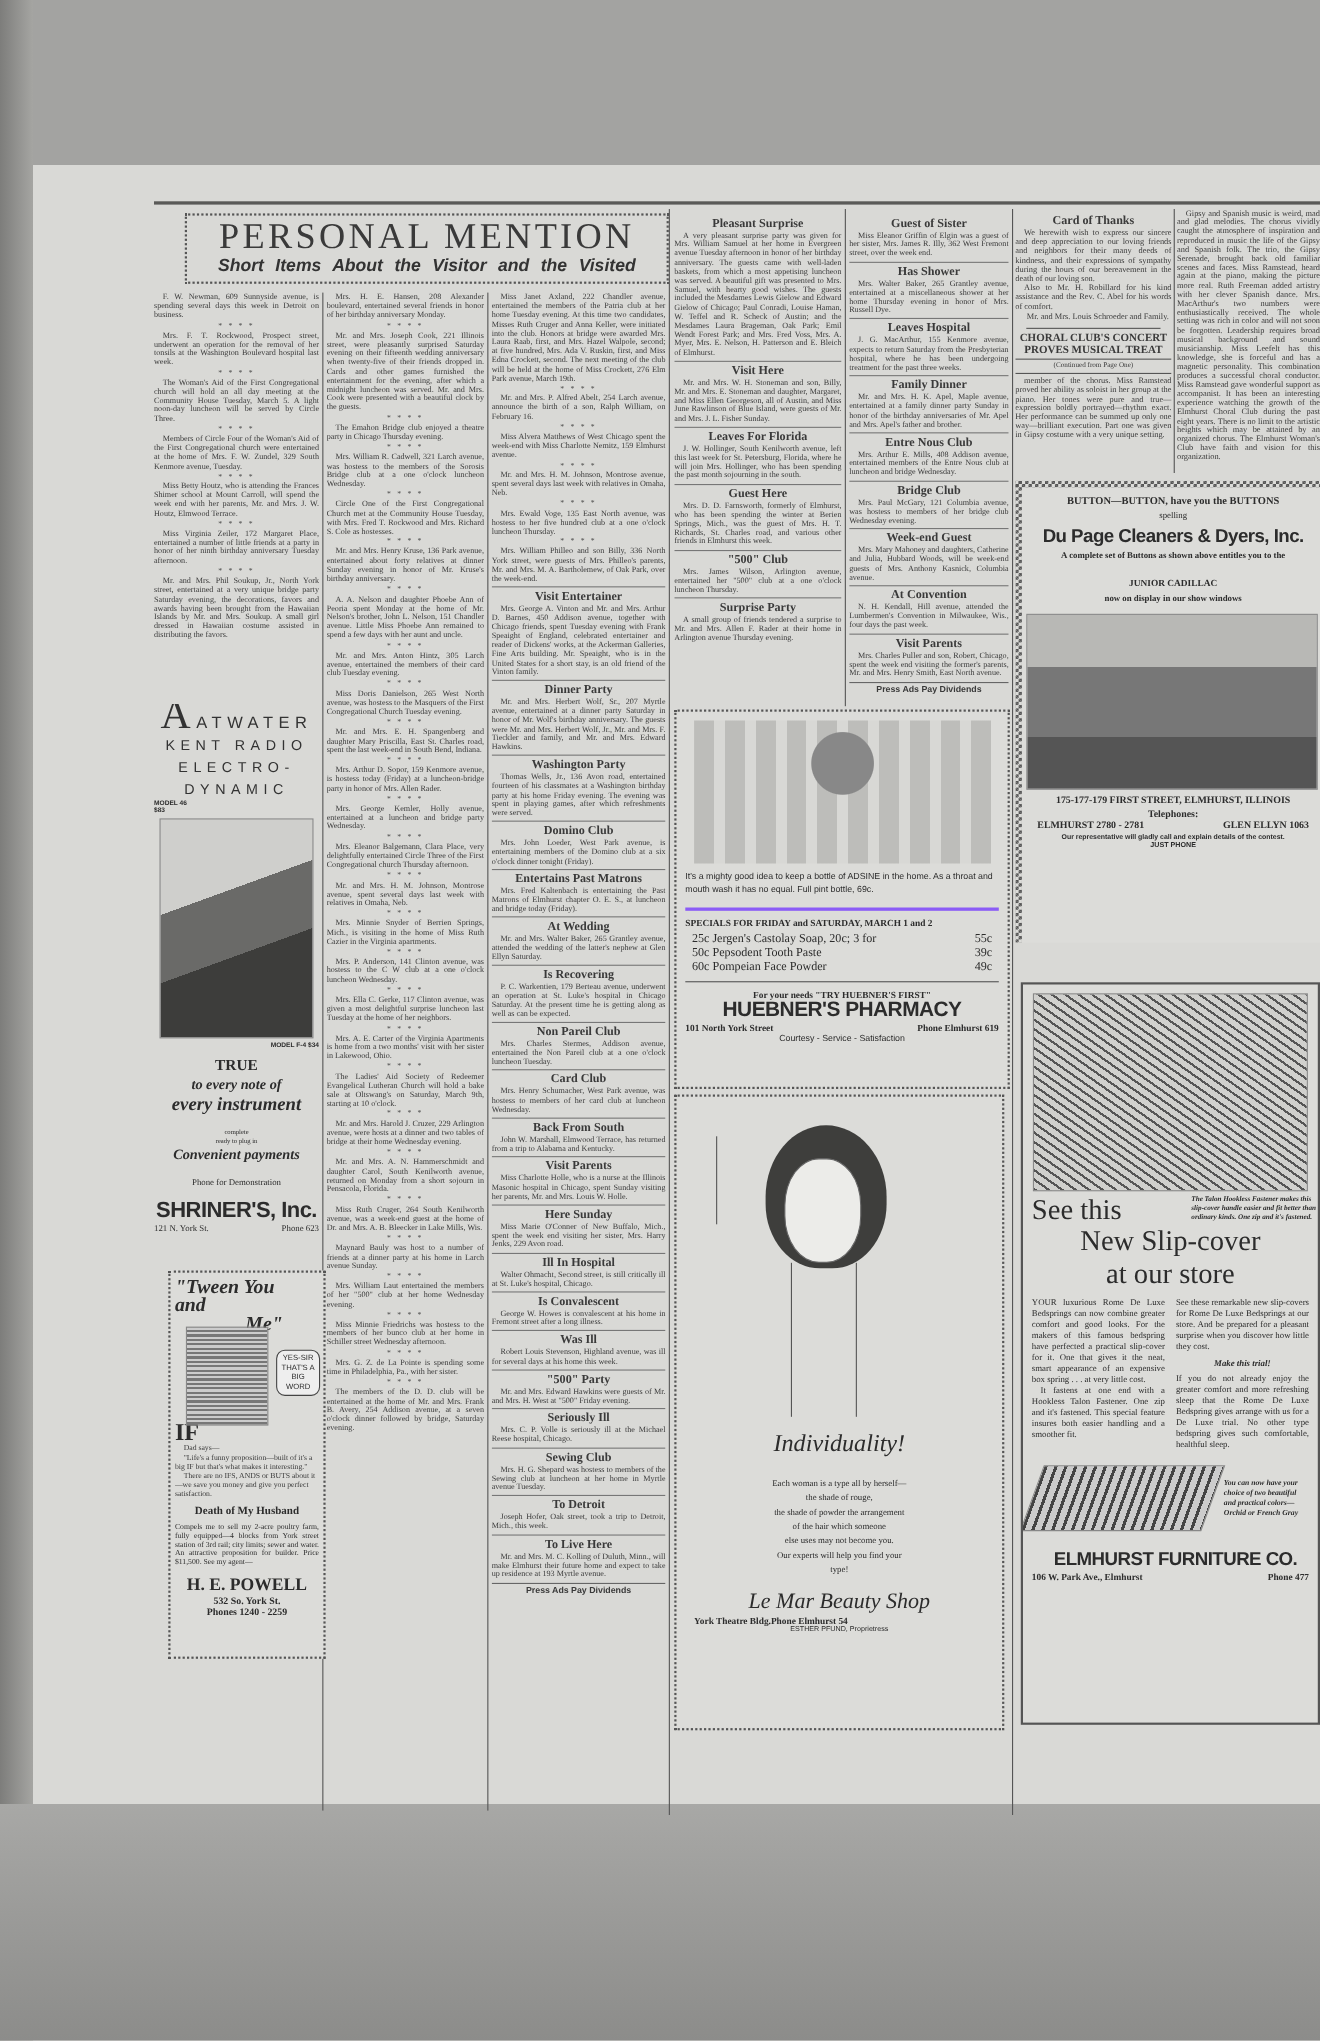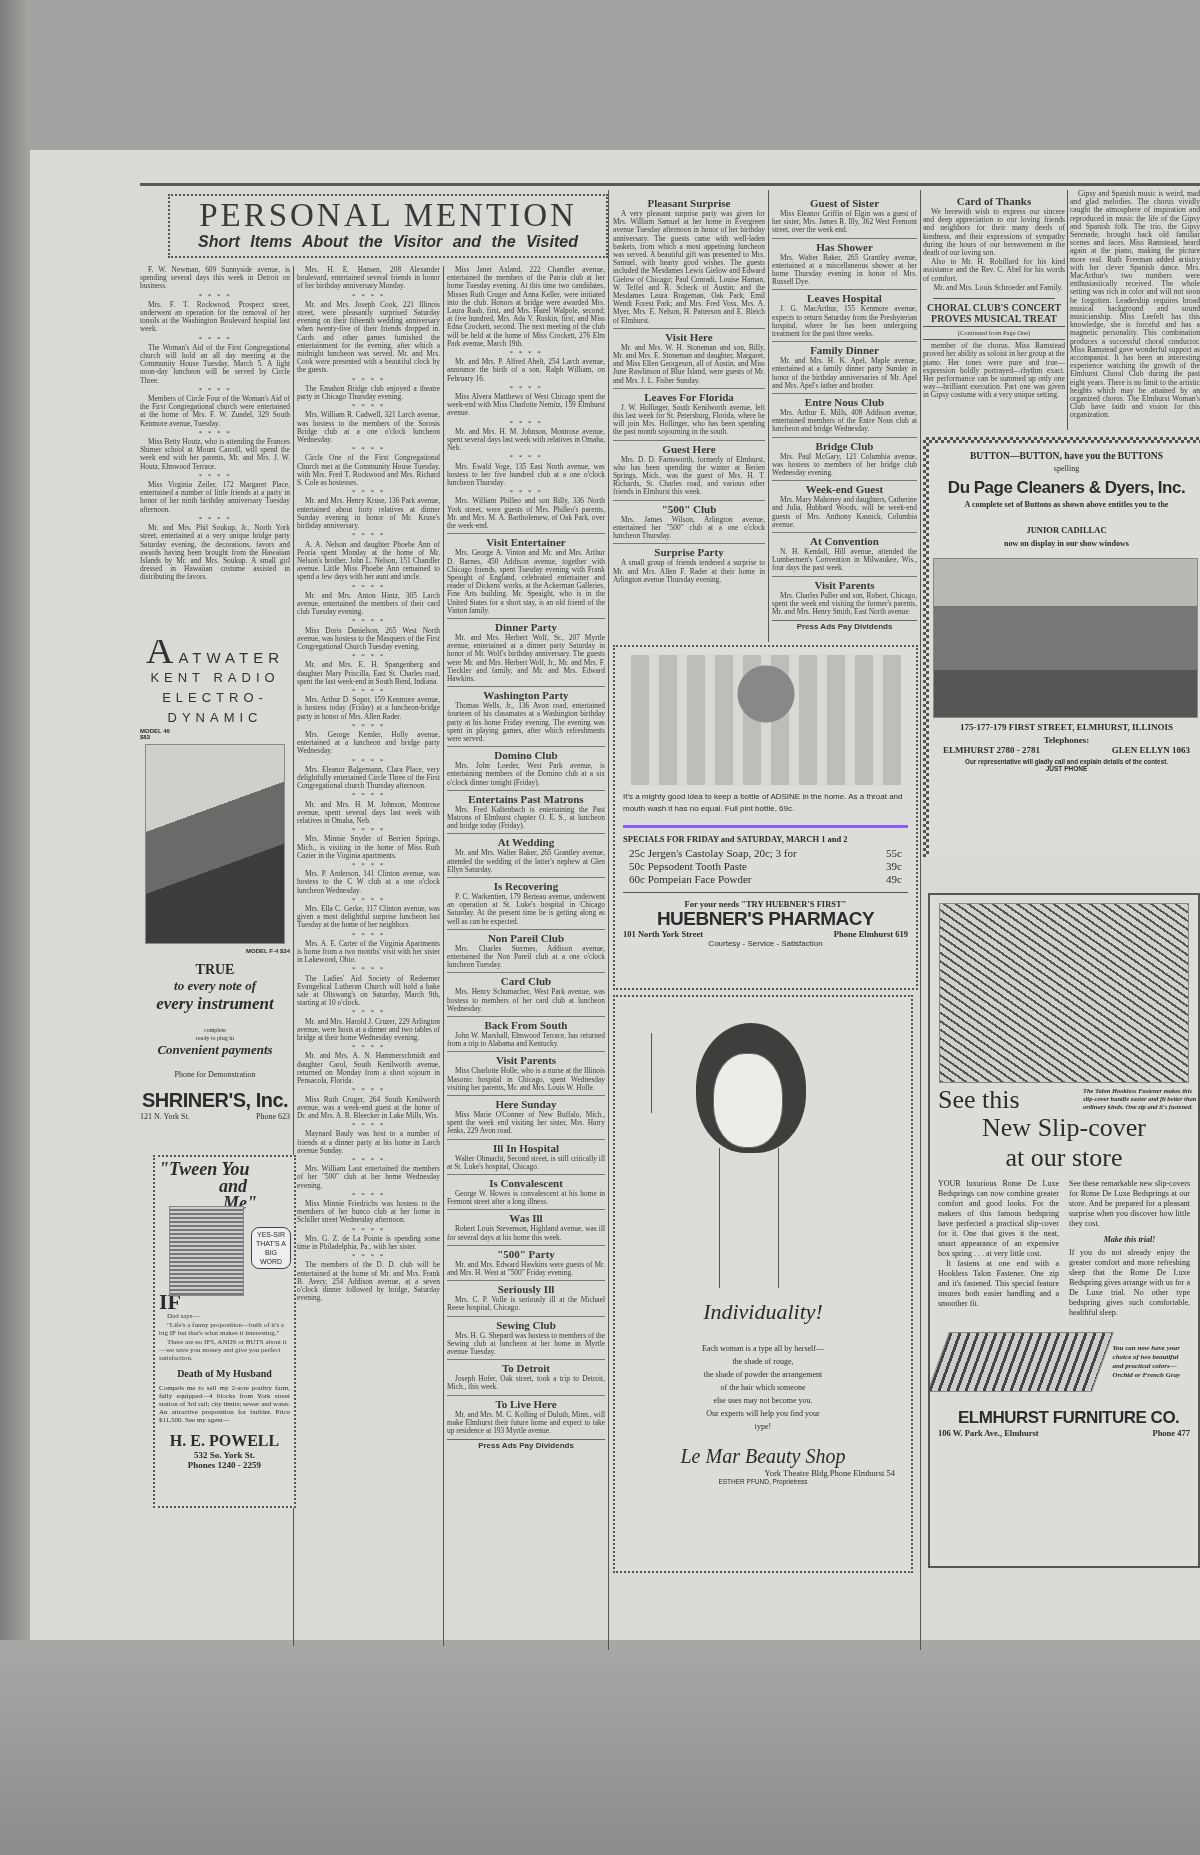--- a/index.html
+++ b/index.html
@@ -81,21 +81,21 @@
   <div class="shriner" style="margin-top:10px">SHRINER'S, Inc.</div>
   <div style="display:flex;justify-content:space-between;font-size:8px">
       <span>121 N. York St.</span>
       <span>Phone 623</span>
     </div>
 </div>
 
 <div class="ad" style="left:153px;top:1155px;width:143px;height:353px;padding:4px">
   <div style="font-family:'Liberation Serif',serif;font-style:italic;font-weight:bold;font-size:18px;line-height:17px;text-align:left">
     <span>"Tween You</span><br>
-    <span style="margin-left:60px">and</span><br>
+    <span style="">and</span><br>
     <span style="margin-left:64px">Me"</span>
   </div>
   <div style="position:relative;height:100px;margin-top:-20px">
     <div class="illus" style="position:absolute;left:10px;top:10px;width:75px;height:90px;background:repeating-linear-gradient(0deg,#777 0 2px,#ccc 2px 4px)"></div>
     <div style="position:absolute;left:92px;top:35px;width:40px;font-family:'Liberation Sans',sans-serif;font-size:7px;line-height:9px;border:1px solid #444;border-radius:8px;padding:2px;background:#eee">YES-SIR THAT'S A BIG WORD</div>
   </div>
   <div style="text-align:left;font-weight:bold;font-size:22px;line-height:20px">IF</div>
   <div class="col" style="position:relative;font-size:7px;line-height:8px;text-align:left">
     <p>Dad says—</p>
     <p>"Life's a funny proposition—built of it's a big IF but that's what makes it interesting."</p>
@@ -191,21 +191,21 @@
     <p>Mr. and Mrs. Walter Baker, 265 Grantley avenue, attended the wedding of the latter's nephew at Glen Ellyn Saturday.</p>
   <h4>Is Recovering</h4>
     <p>P. C. Warkentien, 179 Berteau avenue, underwent an operation at St. Luke's hospital in Chicago Saturday. At the present time he is getting along as well as can be expected.</p>
   <h4>Non Pareil Club</h4>
     <p>Mrs. Charles Stermes, Addison avenue, entertained the Non Pareil club at a one o'clock luncheon Tuesday.</p>
   <h4>Card Club</h4>
     <p>Mrs. Henry Schumacher, West Park avenue, was hostess to members of her card club at luncheon Wednesday.</p>
   <h4>Back From South</h4>
     <p>John W. Marshall, Elmwood Terrace, has returned from a trip to Alabama and Kentucky.</p>
   <h4>Visit Parents</h4>
-    <p>Miss Charlotte Holle, who is a nurse at the Illinois Masonic hospital in Chicago, spent Wednesday visiting her parents, Mr. and Mrs. Louis W. Holle.</p>
+    <p>Miss Charlotte Holle, who is a nurse at the Illinois Masonic hospital in Chicago, spent Sunday visiting her parents, Mr. and Mrs. Louis W. Holle.</p>
   <h4>Here Sunday</h4>
     <p>Miss Marie O'Conner of New Buffalo, Mich., spent the week end visiting her sister, Mrs. Harry Jenks, 229 Avon road.</p>
   <h4>Ill In Hospital</h4>
     <p>Walter Ohmacht, Second street, is still critically ill at St. Luke's hospital, Chicago.</p>
   <h4>Is Convalescent</h4>
     <p>George W. Howes is convalescent at his home in Fremont street after a long illness.</p>
   <h4>Was Ill</h4>
     <p>Robert Louis Stevenson, Highland avenue, was ill for several days at his home this week.</p>
   <h4>"500" Party</h4>
     <p>Mr. and Mrs. Edward Hawkins were guests of Mr. and Mrs. H. West at "500" Friday evening.</p>
@@ -296,21 +296,21 @@
   <div style="font-family:Liberation Serif, serif;font-size:8px;line-height:13px;margin-top:17px">
     <div>Each woman is a type all by herself—</div>
     <div>the shade of rouge,</div>
     <div>the shade of powder the arrangement</div>
     <div>of the hair which someone</div>
     <div>else uses may not become you.</div>
     <div>Our experts will help you find your</div>
     <div>type!</div>
   </div>
   <div style="font-family:'Liberation Serif',serif;font-style:italic;font-size:20px;margin-top:12px">Le Mar Beauty Shop</div>
-  <div style="display:flex;justify-content:flex-end;font-weight:normal;font-size:8.5px;padding:0 10px">
+  <div style="display:flex;justify-content:flex-start;font-weight:bold;font-size:8.5px;padding:0 10px">
       <span>York Theatre Bldg.</span>
       <span>Phone Elmhurst 54</span>
     </div>
   <div style="font-family:'Liberation Sans',sans-serif;font-size:6.5px">ESTHER PFUND, Proprietress</div>
 </div>
 
 <div class="col" style="left:923px;top:190px;width:142px;height:240px;font-size:7.6px;line-height:8.2px">
   <h4 style="border-top:none">Card of Thanks</h4>
   <p>We herewith wish to express our sincere and deep appreciation to our loving friends and neighbors for their many deeds of kindness, and their expressions of sympathy during the hours of our bereavement in the death of our loving son.</p>
   <p>Also to Mr. H. Robillard for his kind assistance and the Rev. C. Abel for his words of comfort.</p>

